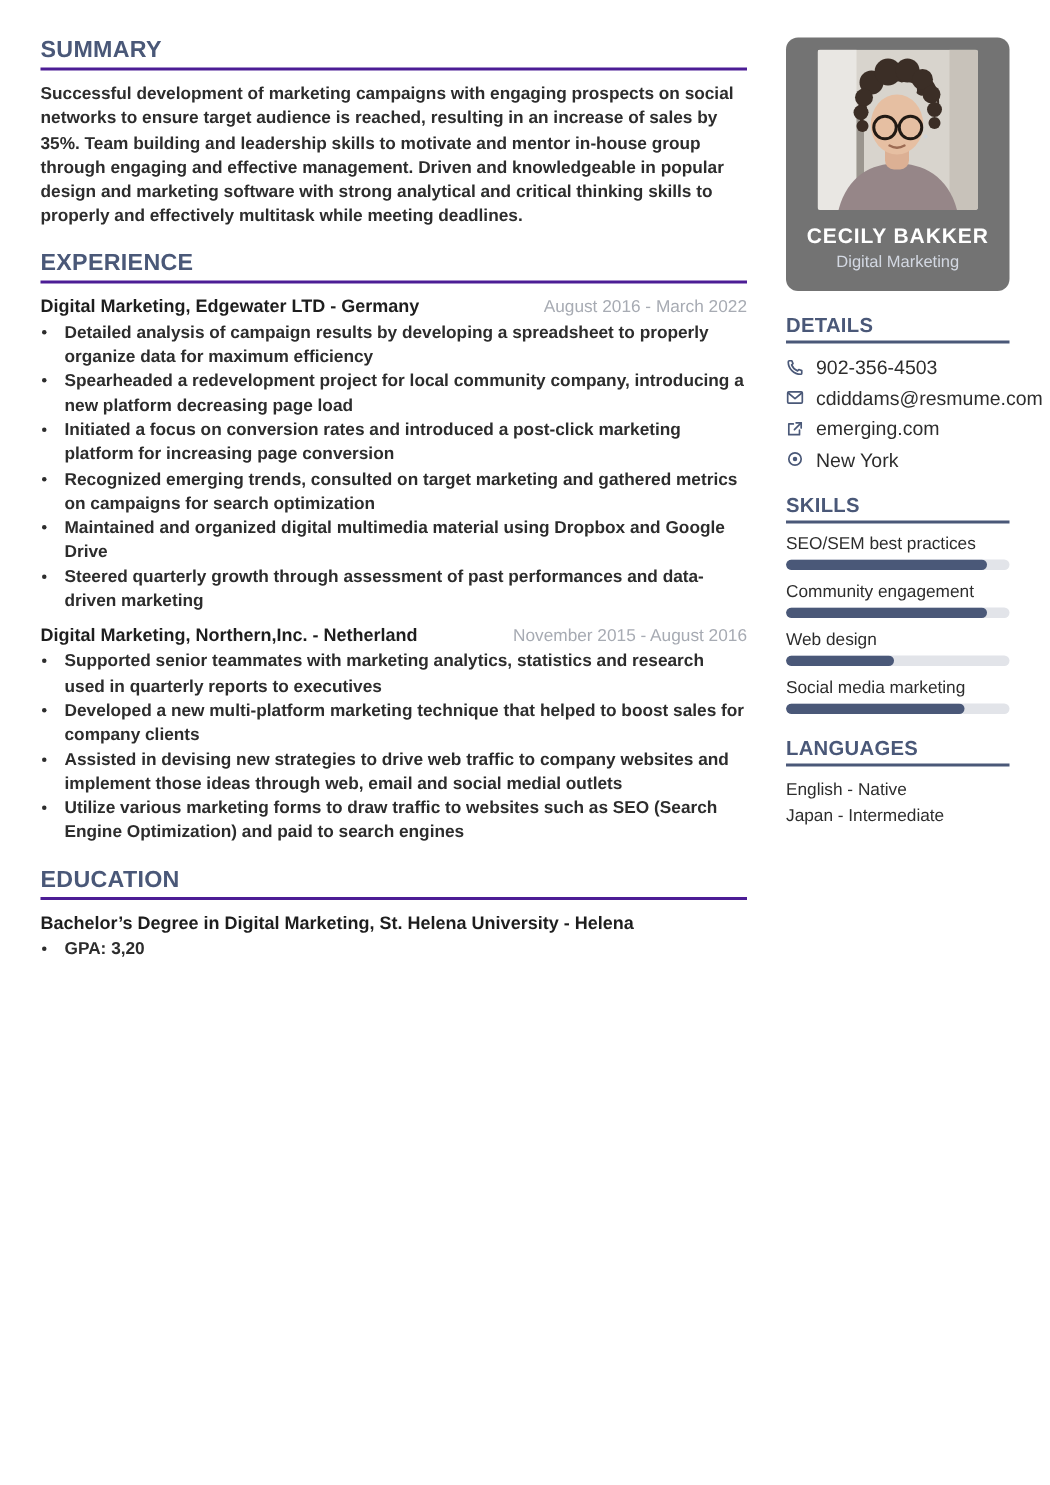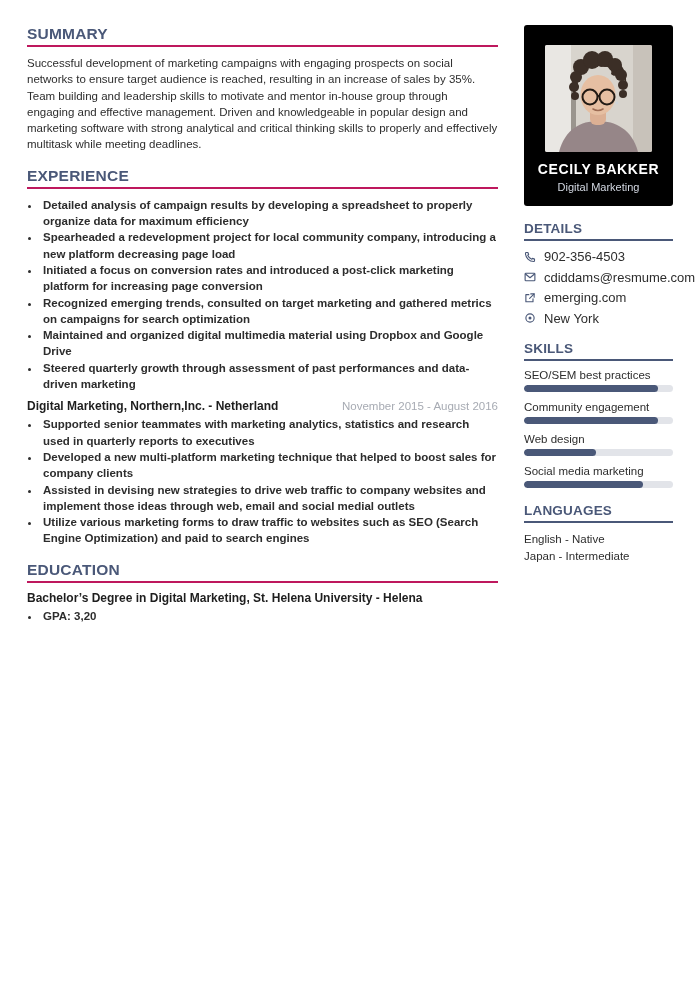--- a/index.html
+++ b/index.html
@@ -11,45 +11,45 @@
     overflow: hidden;
   }
   .page { display: flex; gap: 26px; padding: 25px 27px; }
   .main-col { width: 471px; flex: 0 0 471px; }
   .side-col { width: 149px; flex: 0 0 149px; }
 
   
   .sec-heading {
     color: #4a5878; font-weight: bold; font-size: 15.5px;
     letter-spacing: 0.2px;
-    border-bottom: 2px solid #be185d;
+    border-bottom: 2px solid #4c1d95;
     padding-bottom: 2px; margin-bottom: 8px;
   }
   .side-heading {
     color: #4a5878; font-weight: bold; font-size: 13.5px;
     letter-spacing: 0.2px;
     border-bottom: 2px solid #4a5878;
     padding-bottom: 3px; margin-bottom: 8px; margin-top: 15px;
   }
 
   
-  .summary-text { font-size: 11.5px; line-height: 16.3px; color: #2d2d2d; margin-bottom: 14px; }
+  .summary-text { font-size: 11.5px; line-height: 16.3px; color: #2d2d2d; margin-bottom: 14px; font-weight: bold; }
   .job { margin-bottom: 7px; }
   .job-header { display: flex; justify-content: space-between; align-items: baseline; margin-bottom: 3px; }
   .job-title { font-size: 12px; font-weight: bold; color: #1e1e1e; }
   .job-dates { font-size: 11.5px; color: #a7abb3; }
   ul.bullets { list-style: disc outside; padding-left: 14px; margin: 0; }
   ul.bullets li { font-size: 11.5px; line-height: 16.3px; color: #2d2d2d; padding-left: 2px; font-weight: bold; }
   .edu-section { margin-top: 14px; }
   .edu-degree { font-size: 12px; font-weight: bold; color: #1e1e1e; margin-bottom: 3px; }
 
   
   .profile-card {
-    background: #000000; border-radius: 3px;
-    padding: 20px 0 13px; text-align: center;
+    background: #737373; border-radius: 8px;
+    padding: 8px 0 13px; text-align: center;
   }
   .profile-photo {
     width: 107px; height: 107px; margin: 0 auto;
     border-radius: 2px; overflow: hidden; display: block;
   }
   .profile-name { color: #ffffff; font-size: 14px; font-weight: bold; letter-spacing: 0.6px; margin-top: 9px; }
   .profile-role { color: #d3d8e2; font-size: 11px; margin-top: 4px; }
 
   .detail-row { display: flex; align-items: center; gap: 8px; margin-bottom: 5.5px; }
   .detail-row .txt { font-size: 13px; color: #2d2d2d; white-space: nowrap; }
@@ -72,20 +72,24 @@
 
     <div>
       <div class="sec-heading">SUMMARY</div>
       <p class="summary-text">Successful development of marketing campaigns with engaging prospects on social networks to ensure target audience is reached, resulting in an increase of sales by 35%. Team building and leadership skills to motivate and mentor in-house group through engaging and effective management. Driven and knowledgeable in popular design and marketing software with strong analytical and critical thinking skills to properly and effectively multitask while meeting deadlines.</p>
     </div>
 
     <div>
       <div class="sec-heading">EXPERIENCE</div>
 
       <div class="job">
+        <div class="job-header">
+          <span class="job-title">Digital Marketing, Edgewater LTD - Germany</span>
+          <span class="job-dates">August 2016 - March 2022</span>
+        </div>
         <ul class="bullets">
           <li>Detailed analysis of campaign results by developing a spreadsheet to properly organize data for maximum efficiency</li>
           <li>Spearheaded a redevelopment project for local community company, introducing a new platform decreasing page load</li>
           <li>Initiated a focus on conversion rates and introduced a post-click marketing platform for increasing page conversion</li>
           <li>Recognized emerging trends, consulted on target marketing and gathered metrics on campaigns for search optimization</li>
           <li>Maintained and organized digital multimedia material using Dropbox and Google Drive</li>
           <li>Steered quarterly growth through assessment of past performances and data-driven marketing</li>
         </ul>
       </div>
 

